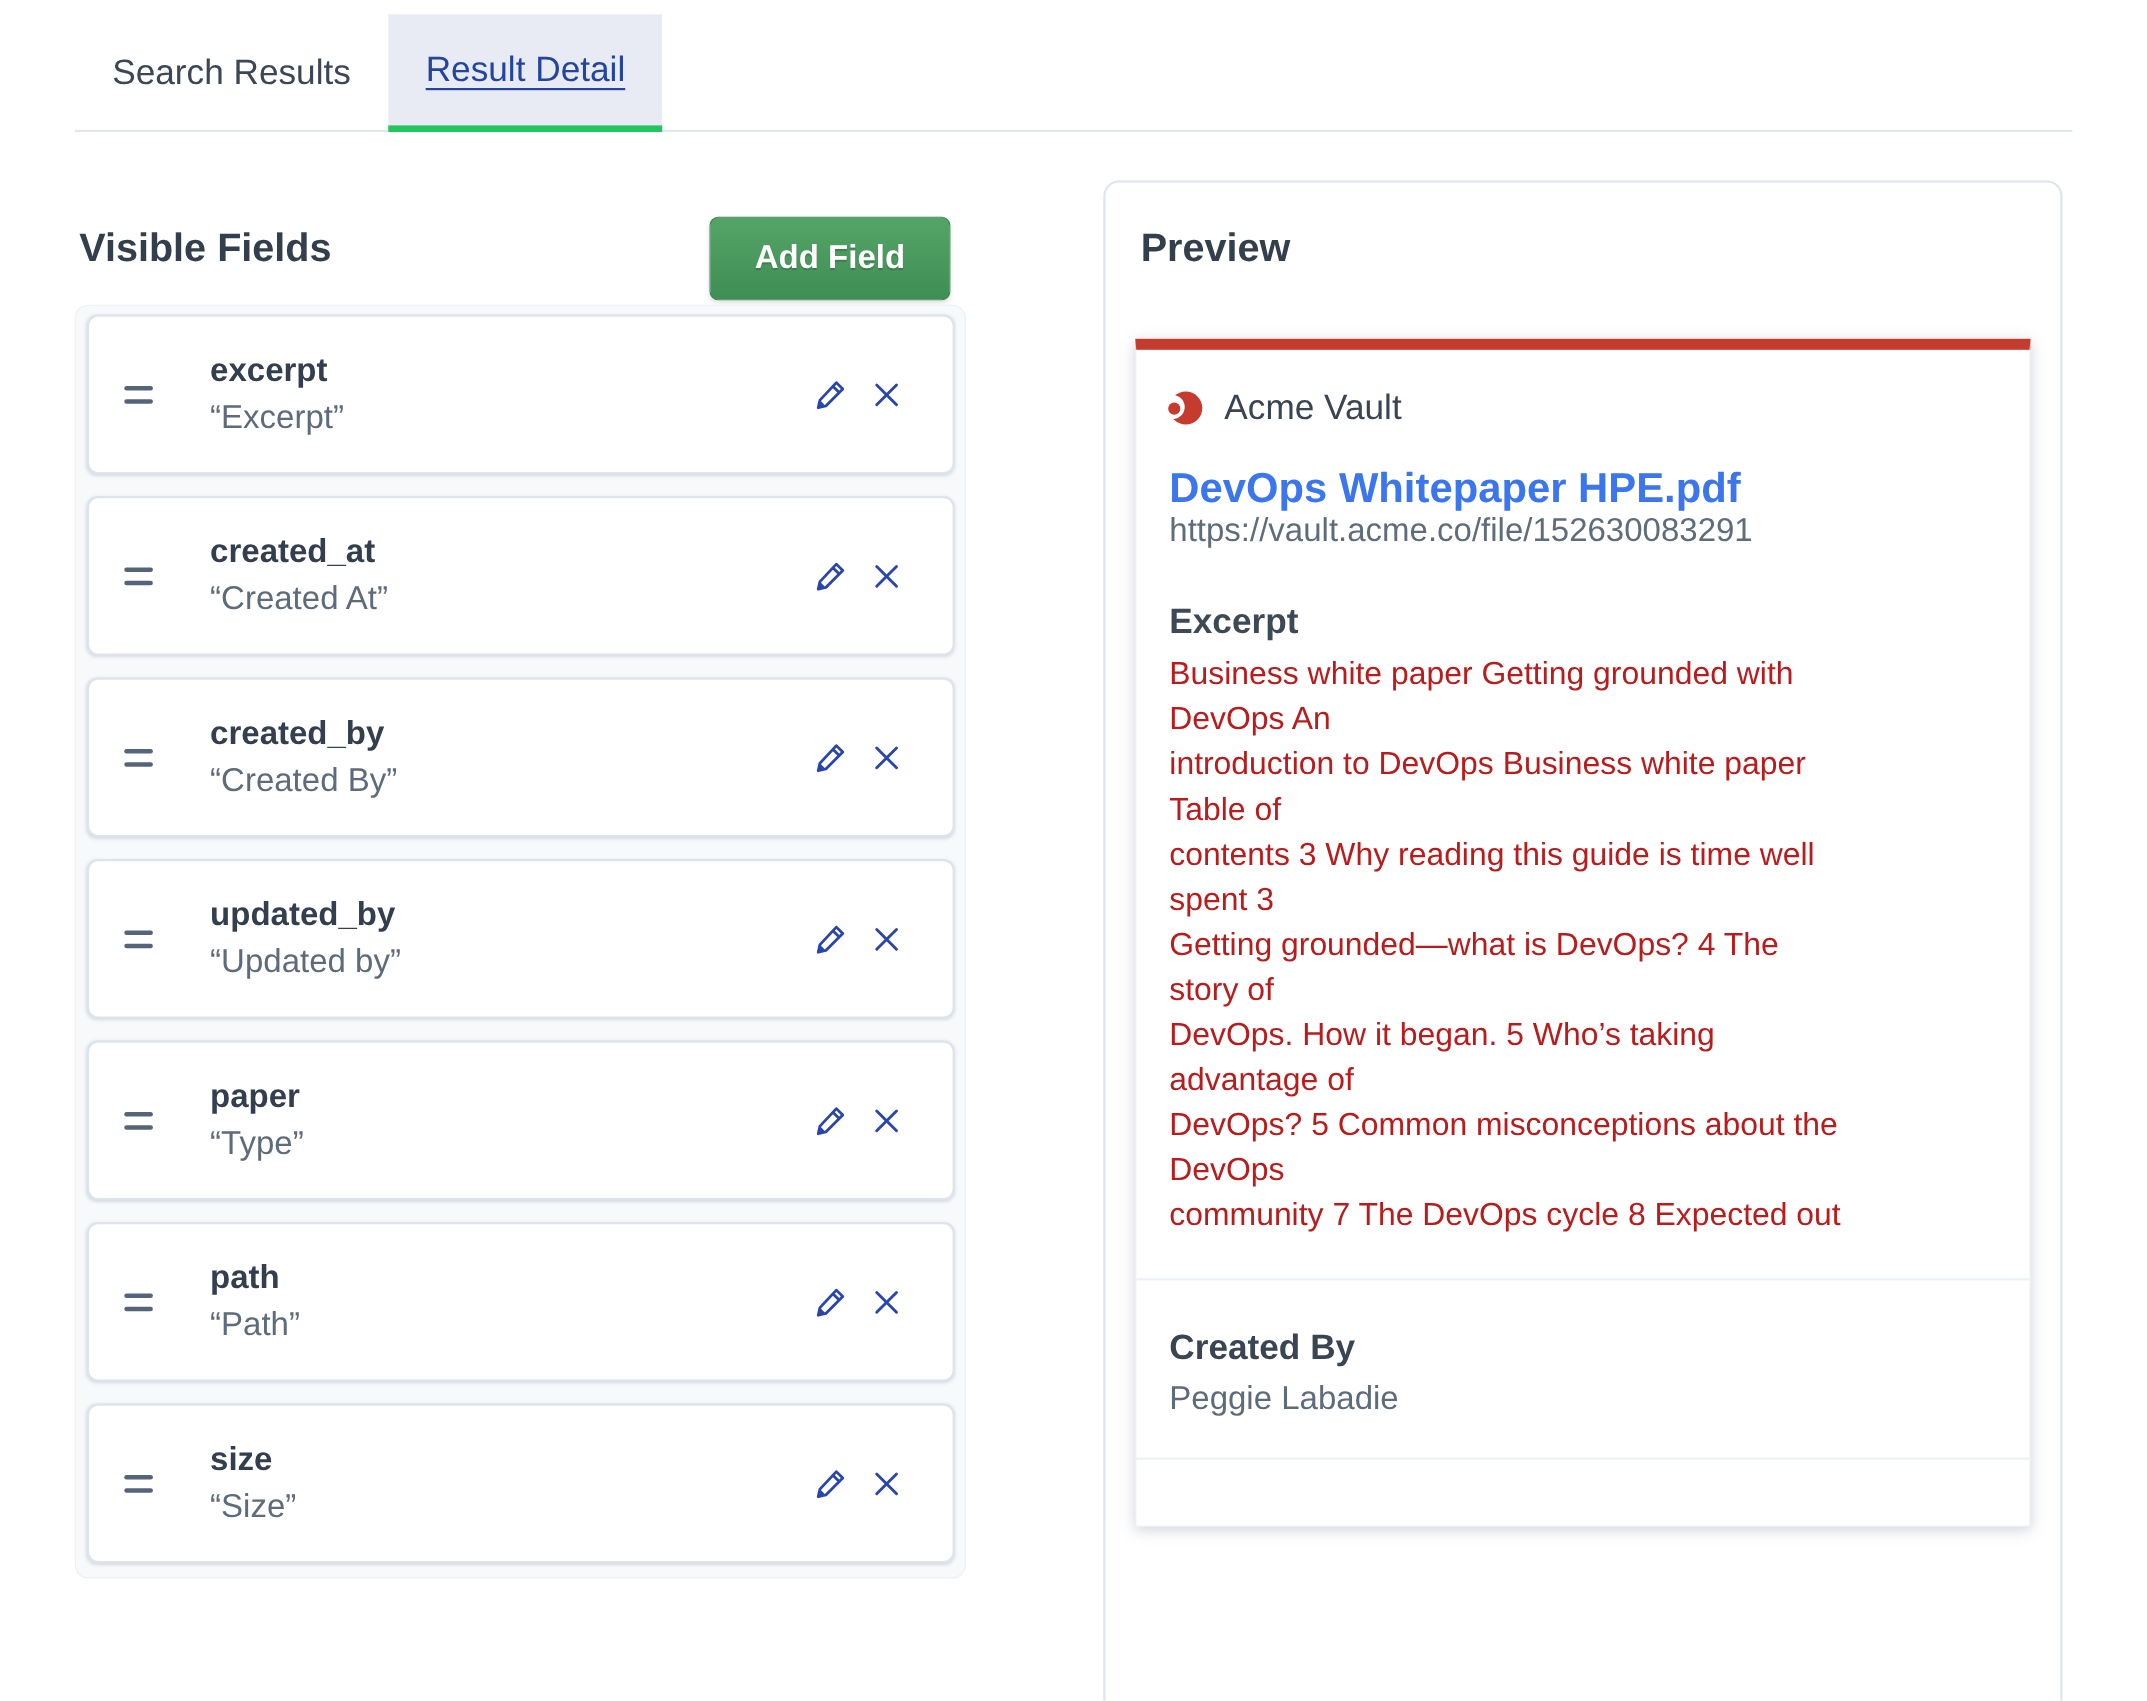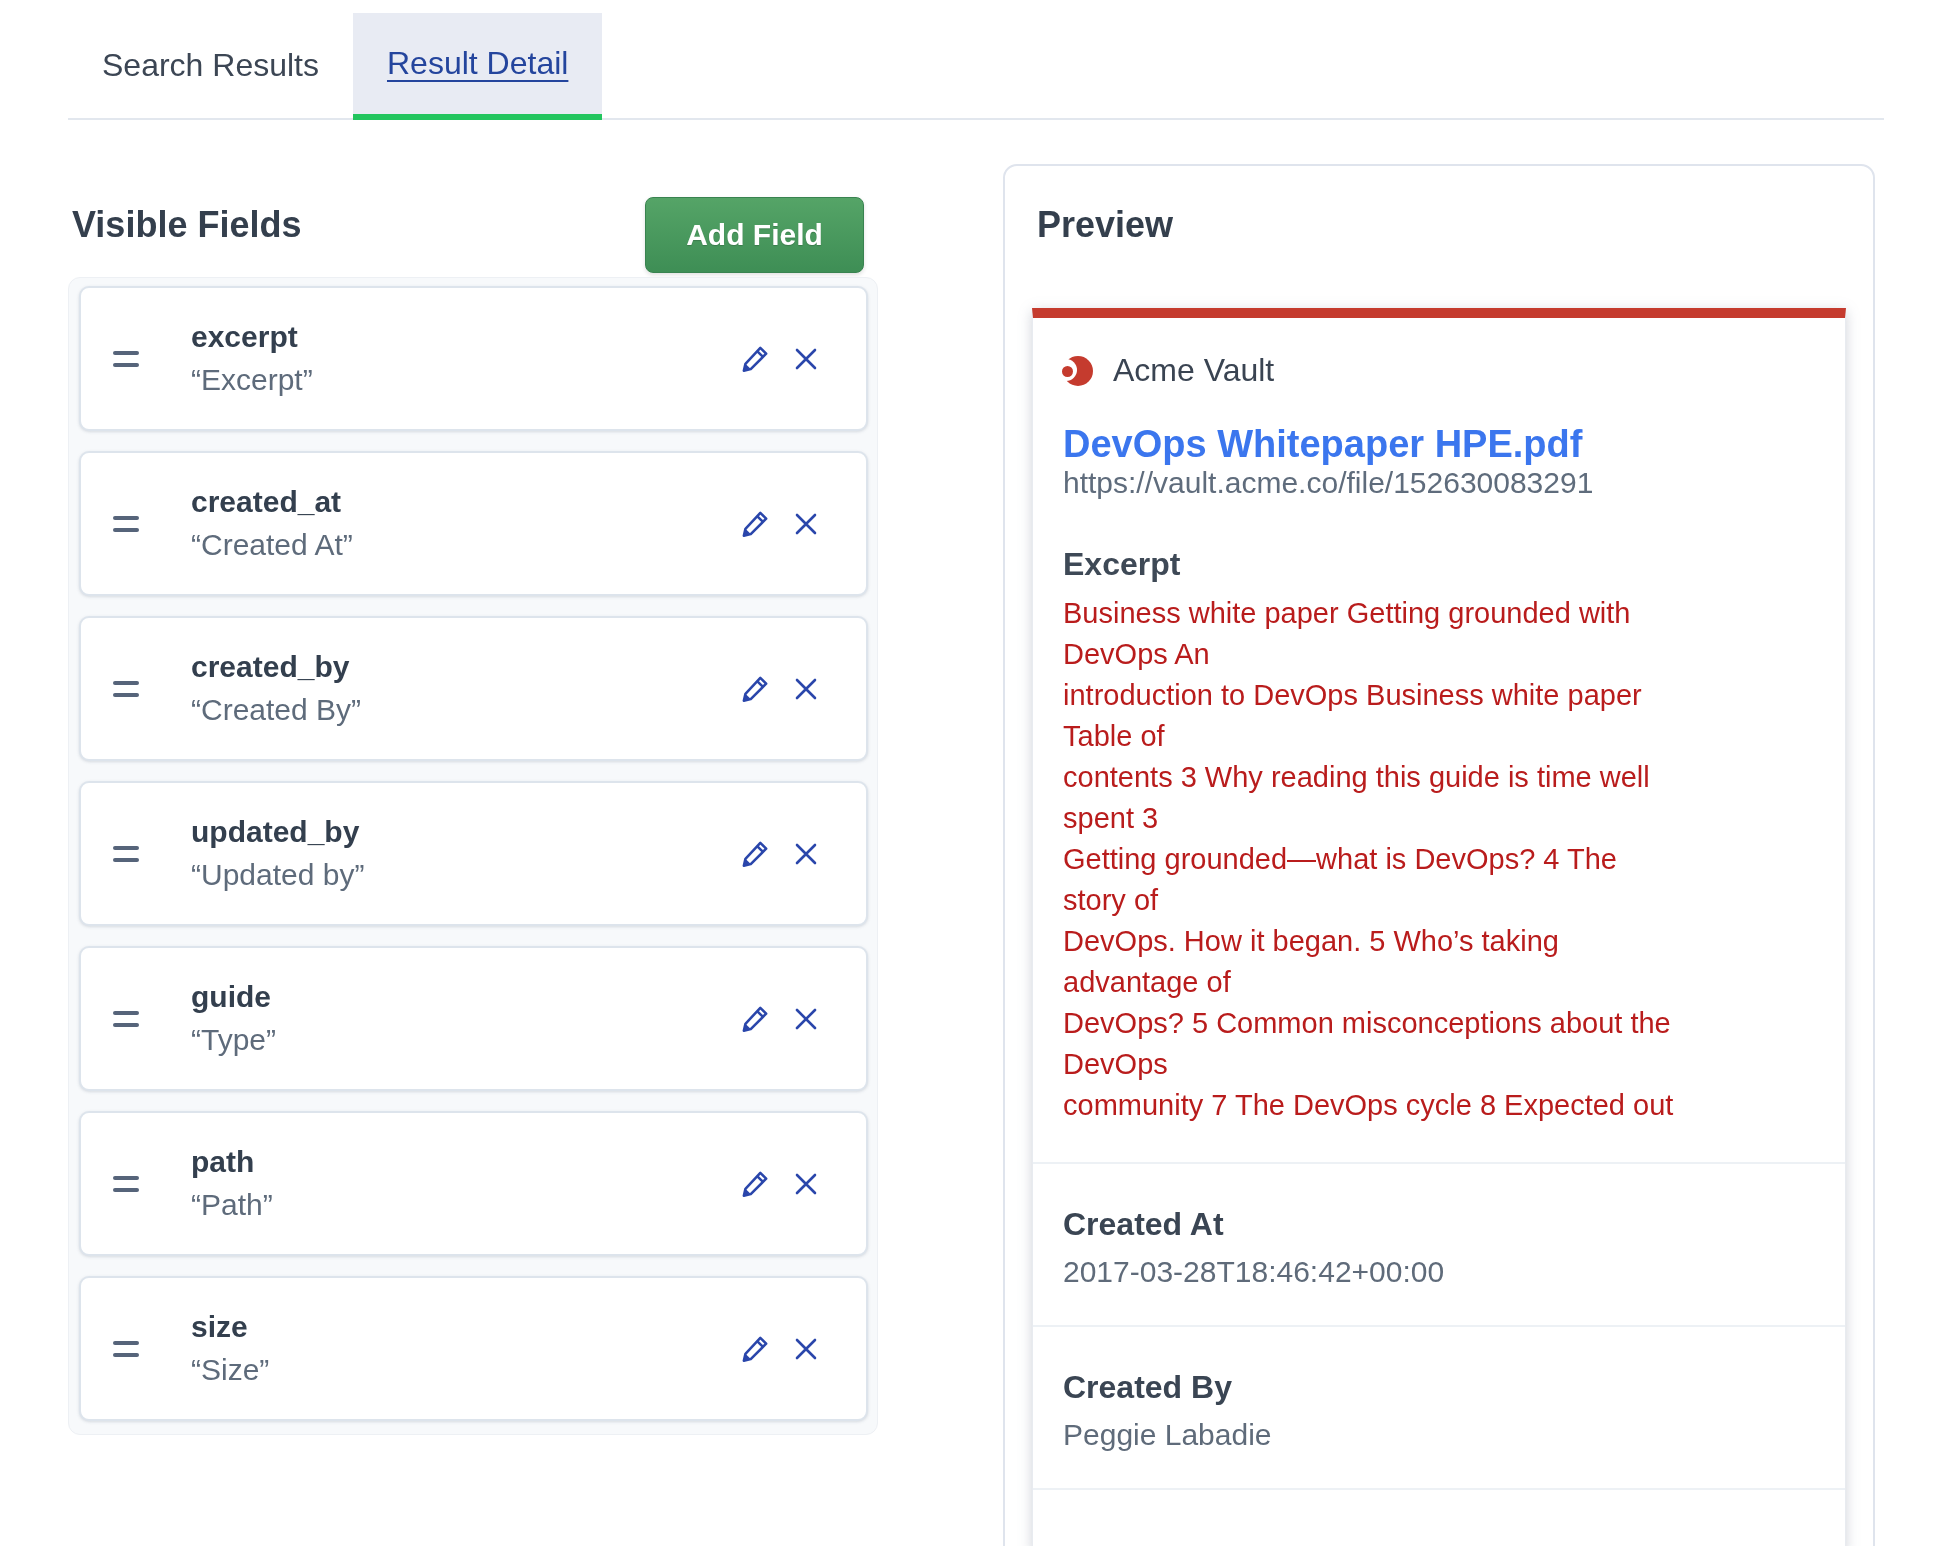--- a/index.html
+++ b/index.html
@@ -210,21 +210,21 @@
       </span>
     </button>
   </div>
 
   <div class="field-card">
     <div class="drag-handle">
         <i></i>
         <i></i>
       </div>
     <div class="field-text">
-      <div class="field-name">guide</div>
+      <div class="field-name">paper</div>
       <div class="field-label">“Type”</div>
     </div>
     <div class="spacer"></div>
     <button class="icon-btn edit">
       <span>
         <svg width="34" height="34" viewBox="0 0 32 32">
             <g stroke="#2a46ab" stroke-width="2.4" fill="none" stroke-linejoin="round">
               <path d="M21 5.5l5.5 5.5L12 25.5 5.5 27 7 20.5 21 5.5z"></path>
               <path d="M18 8.5l5.5 5.5"></path>
             </g>
@@ -323,25 +323,20 @@
 
     <div class="excerpt-label">Excerpt</div>
     <div class="excerpt-body">Business white paper Getting grounded with DevOps An
 introduction to DevOps Business white paper Table of
 contents 3 Why reading this guide is time well spent 3
 Getting grounded—what is DevOps? 4 The story of
 DevOps. How it began. 5 Who’s taking advantage of
 DevOps? 5 Common misconceptions about the DevOps
 community 7 The DevOps cycle 8 Expected out</div>
 
-    <div>
-      <hr class="divider">
-      <div class="meta-label">Created At</div>
-      <div class="meta-value">2017-03-28T18:46:42+00:00</div>
-    </div>
 
     <div>
       <hr class="divider">
       <div class="meta-label">Created By</div>
       <div class="meta-value">Peggie Labadie</div>
     </div>
 
     <div>
       <hr class="divider">
 

